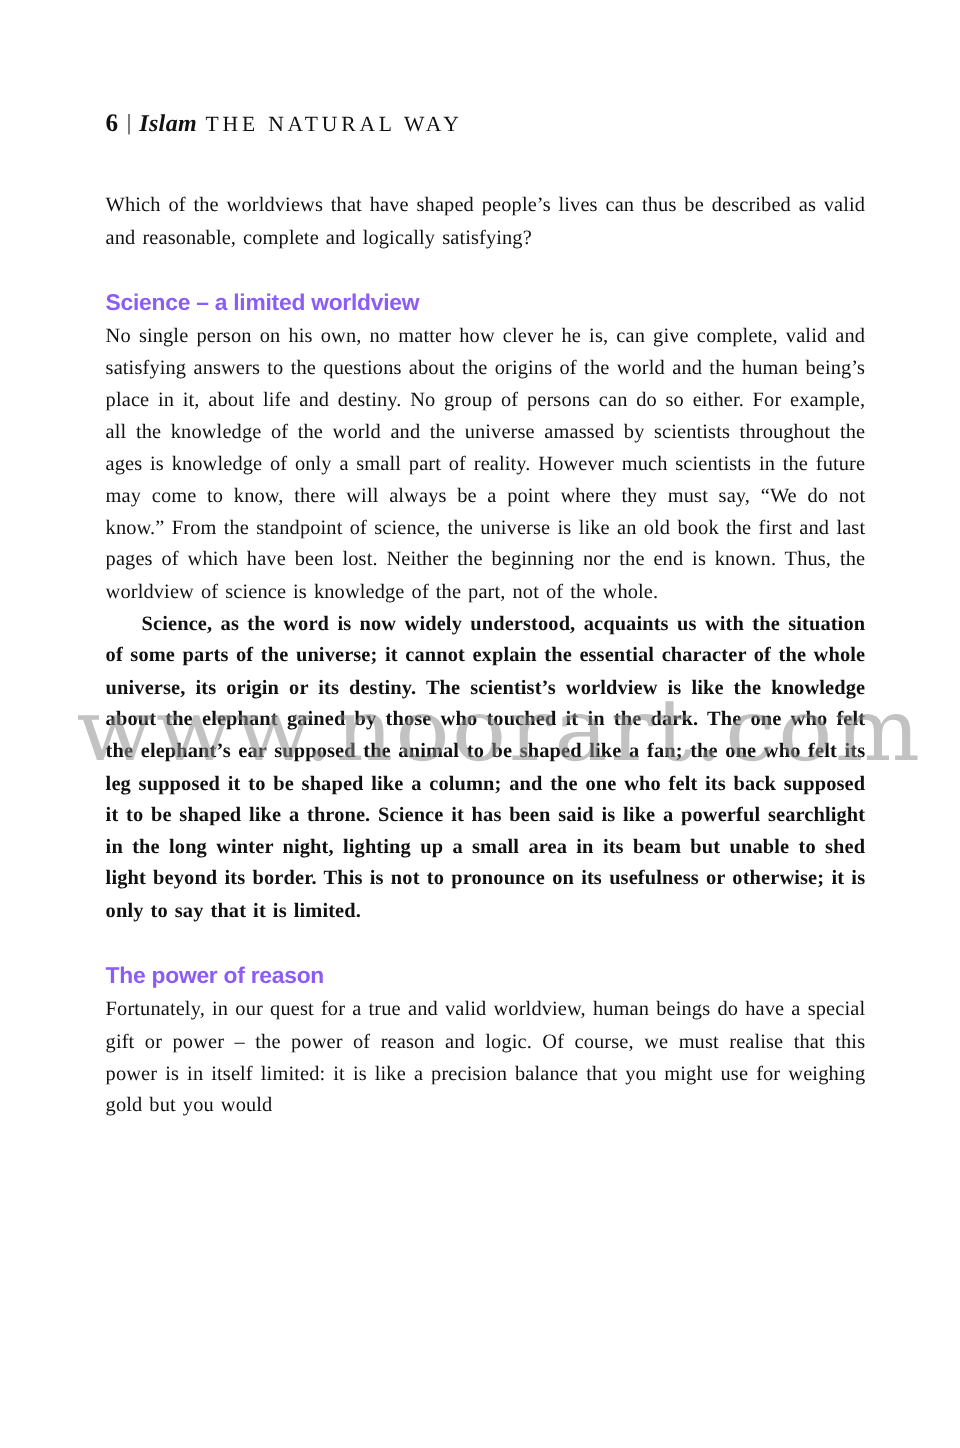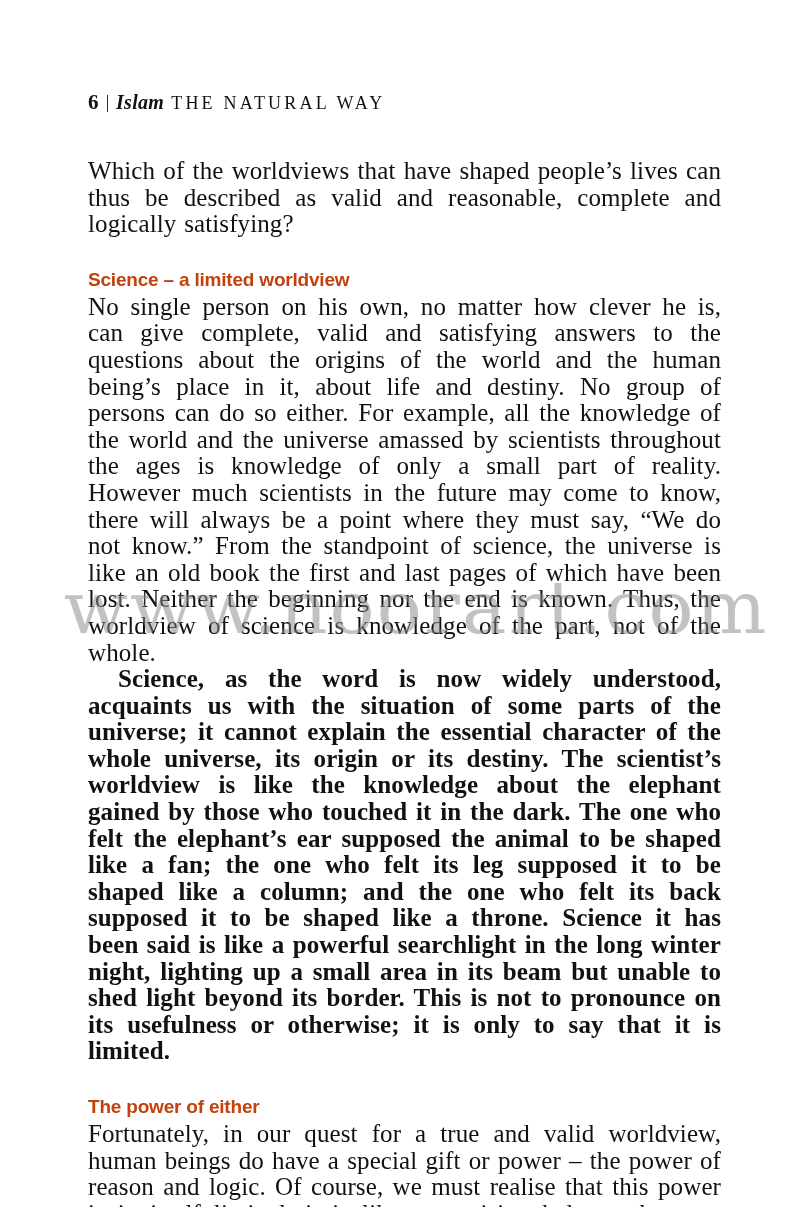--- a/index.html
+++ b/index.html
@@ -53,38 +53,38 @@
   }
   
   .content {
     position: absolute;
     top: 158px;
     left: 88px;
     width: 633px;
   }
   .content p {
     margin: 0;
-    font-size: 25px;
+    font-size: 17px;
     line-height: 26.6px;
     text-align: justify;
     word-spacing: 1.5px;
     letter-spacing: 0.1px;
   }
   .content p.indent {
     text-indent: 30px;
     font-weight: bold;
   }
   .content h2 {
     margin: 29px 0 1px 0;
     font-family: "Liberation Sans", sans-serif;
     font-size: 19px;
     font-weight: bold;
     line-height: 26px;
     letter-spacing: -0.2px;
-    color: #c2410c;
+    color: #8b5cf6;
   }
   
   .watermark {
     position: absolute;
     top: 566px;
     left: -6px;
     width: 812px;
     text-align: center;
     font-family: "DejaVu Serif", serif;
     font-size: 72px;
@@ -107,19 +107,19 @@
     <span class="header-divider"></span>
     <span class="title-italic">Islam</span>
     <span class="title-caps">THE NATURAL WAY</span>
   </div>
 
   <div class="content" id="text-blocks">
       <p>Which of the worldviews that have shaped people’s lives can thus be described as valid and reasonable, complete and logically satisfying?</p>
       <h2>Science – a limited worldview</h2>
       <p>No single person on his own, no matter how clever he is, can give complete, valid and satisfying answers to the questions about the origins of the world and the human being’s place in it, about life and destiny. No group of persons can do so either. For example, all the knowledge of the world and the universe amassed by scientists throughout the ages is knowledge of only a small part of reality. However much scientists in the future may come to know, there will always be a point where they must say, “We do not know.” From the standpoint of science, the universe is like an old book the first and last pages of which have been lost. Neither the beginning nor the end is known. Thus, the worldview of science is knowledge of the part, not of the whole.</p>
       <p class="indent">Science, as the word is now widely understood, acquaints us with the situation of some parts of the universe; it cannot explain the essential character of the whole universe, its origin or its destiny. The scientist’s worldview is like the knowledge about the elephant gained by those who touched it in the dark. The one who felt the elephant’s ear supposed the animal to be shaped like a fan; the one who felt its leg supposed it to be shaped like a column; and the one who felt its back supposed it to be shaped like a throne. Science it has been said is like a powerful searchlight in the long winter night, lighting up a small area in its beam but unable to shed light beyond its border. This is not to pronounce on its usefulness or otherwise; it is only to say that it is limited.</p>
-      <h2>The power of either</h2>
+      <h2>The power of reason</h2>
       <p>Fortunately, in our quest for a true and valid worldview, human beings do have a special gift or power – the power of reason and logic. Of course, we must realise that this power is in itself limited: it is like a precision balance that you might use for weighing gold but you would</p>
     </div>
 
   <div class="watermark">www.noorart.com</div>
 
 </div>
 
 </body></html>

